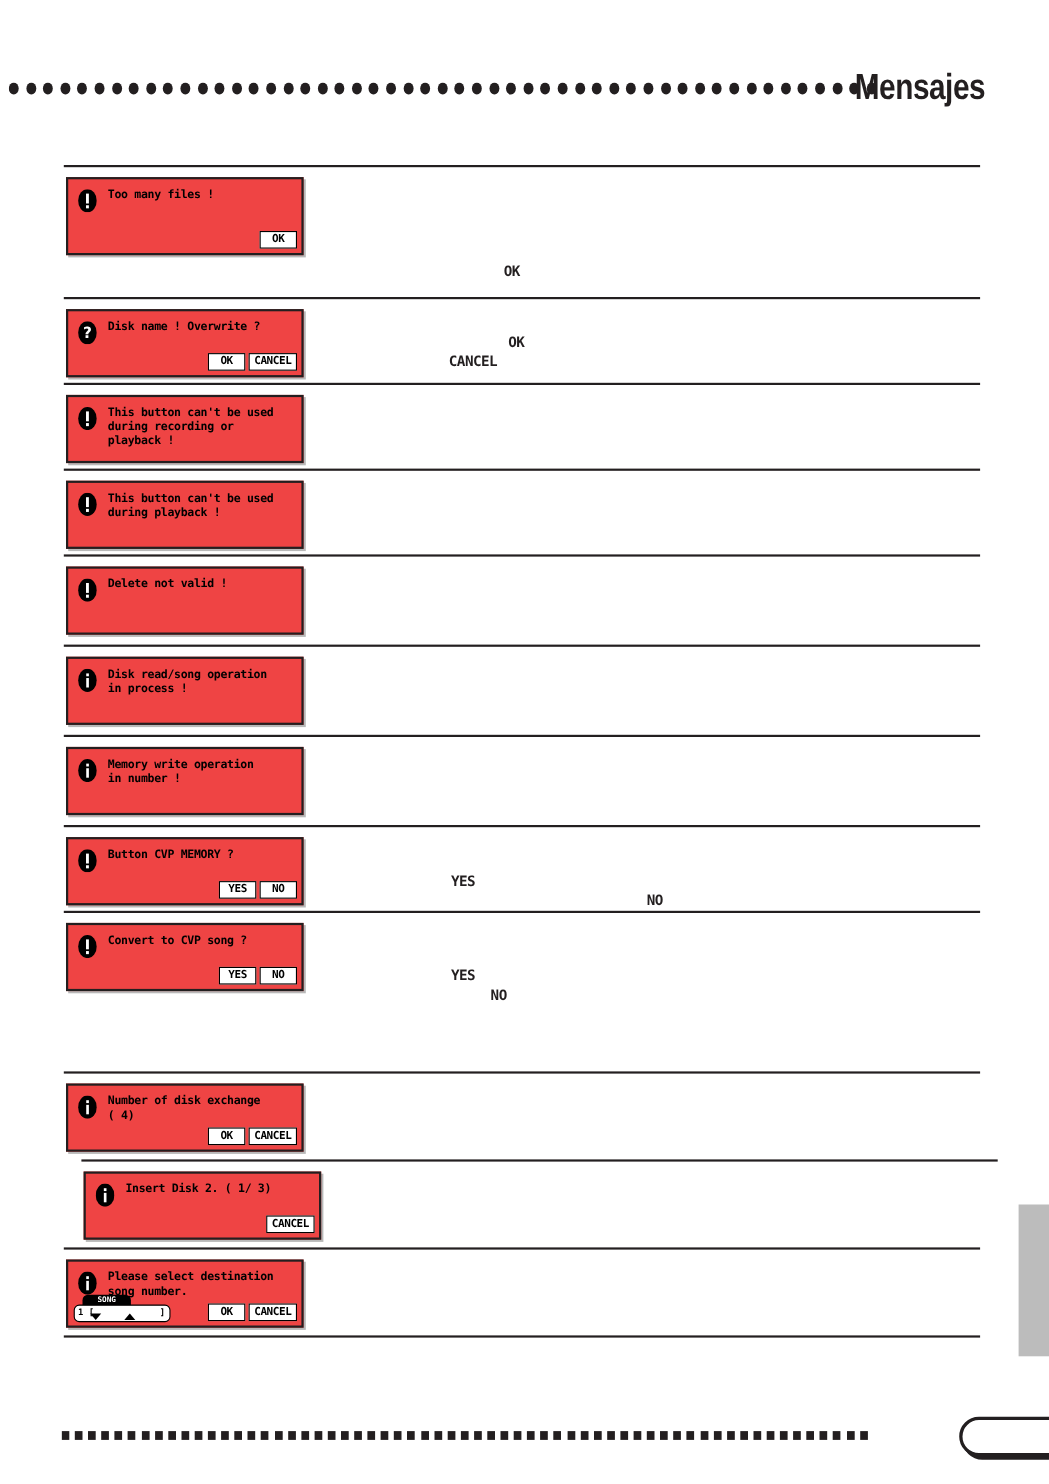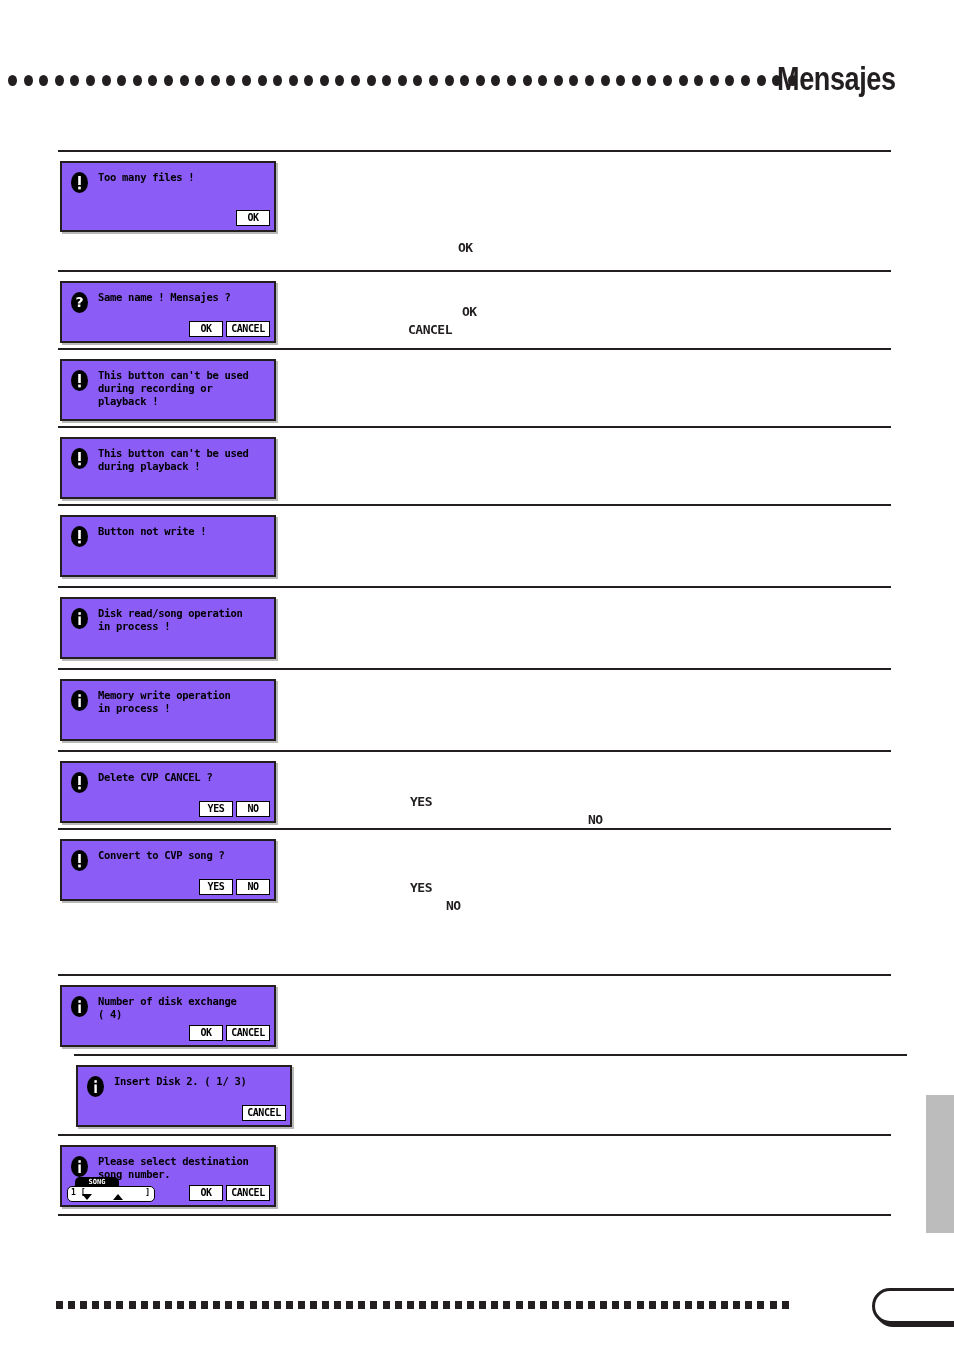--- a/index.html
+++ b/index.html
@@ -71,21 +71,21 @@
     box-sizing: border-box;
   }
 
   
   .lcd {
     position: absolute;
     left: 2px;
     top: 9px;
     width: 216px;
     border: 2px solid #231f20;
-    background: #8b5cf6;
+    background: #ef4444;
     box-sizing: border-box;
     box-shadow: 2px 2px 0 0 #b9b9b9;
   }
   .lcd.h-tall { height: 71px; }
   .lcd.h-mid  { height: 62px; }
 
   .lcd-body {
     position: relative;
     height: 100%;
   }
@@ -297,21 +297,21 @@
     </div>
     <div class="msg-row" style="position: absolute; left: 0px; top: 120px; width: 833px; height: 78px;">
       <div class="lcd h-mid">
         <div class="lcd-body">
           <div class="lcd-icon">
             <svg width="17" height="21" viewBox="0 0 17 21">
               <ellipse cx="8.5" cy="10.5" rx="8.5" ry="10.5" fill="#000"></ellipse>
               <text x="8.5" y="15.4" font-family="DejaVu Sans, sans-serif" font-size="14" font-weight="bold" fill="#fff" text-anchor="middle">?</text>
             </svg>
           </div>
-          <div class="lcd-text">Same name ! Mensajes ?</div>
+          <div class="lcd-text">Disk name ! Overwrite ?</div>
           <div class="lcd-btns">
             <div class="lcd-btn">OK</div>
             <div class="lcd-btn wide">CANCEL</div>
           </div>
         </div>
       </div>
       <div class="note" style="left: 404px; top: 32px;">OK</div>
       <div class="note" style="left: 350px; top: 50px;">CANCEL</div>
     </div>
     <div class="msg-row" style="position: absolute; left: 0px; top: 198px; width: 833px; height: 78px;">
@@ -348,21 +348,21 @@
     <div class="msg-row" style="position: absolute; left: 0px; top: 354px; width: 833px; height: 82px;">
       <div class="lcd h-mid">
         <div class="lcd-body">
           <div class="lcd-icon">
             <svg width="17" height="21" viewBox="0 0 17 21">
               <ellipse cx="8.5" cy="10.5" rx="8.5" ry="10.5" fill="#000"></ellipse>
               <rect x="7.2" y="4" width="2.6" height="9" fill="#fff"></rect>
               <rect x="7.2" y="14.6" width="2.6" height="2.8" fill="#fff"></rect>
             </svg>
           </div>
-          <div class="lcd-text">Button not write !</div>
+          <div class="lcd-text">Delete not valid !</div>
         </div>
       </div>
     </div>
     <div class="msg-row" style="position: absolute; left: 0px; top: 436px; width: 833px; height: 82px;">
       <div class="lcd h-mid">
         <div class="lcd-body">
           <div class="lcd-icon">
             <svg width="17" height="21" viewBox="0 0 17 21">
               <ellipse cx="8.5" cy="10.5" rx="8.5" ry="10.5" fill="#000"></ellipse>
               <rect x="7.4" y="8.4" width="2.4" height="8.6" fill="#fff"></rect>
@@ -378,35 +378,35 @@
       <div class="lcd h-mid">
         <div class="lcd-body">
           <div class="lcd-icon">
             <svg width="17" height="21" viewBox="0 0 17 21">
               <ellipse cx="8.5" cy="10.5" rx="8.5" ry="10.5" fill="#000"></ellipse>
               <rect x="7.4" y="8.4" width="2.4" height="8.6" fill="#fff"></rect>
               <rect x="7.4" y="4.2" width="2.4" height="2.6" fill="#fff"></rect>
             </svg>
           </div>
           <div class="lcd-text">Memory write operation
-in process !</div>
+in number !</div>
         </div>
       </div>
     </div>
     <div class="msg-row" style="position: absolute; left: 0px; top: 600px; width: 833px; height: 78px;">
       <div class="lcd h-mid">
         <div class="lcd-body">
           <div class="lcd-icon">
             <svg width="17" height="21" viewBox="0 0 17 21">
               <ellipse cx="8.5" cy="10.5" rx="8.5" ry="10.5" fill="#000"></ellipse>
               <rect x="7.2" y="4" width="2.6" height="9" fill="#fff"></rect>
               <rect x="7.2" y="14.6" width="2.6" height="2.8" fill="#fff"></rect>
             </svg>
           </div>
-          <div class="lcd-text">Delete CVP CANCEL ?</div>
+          <div class="lcd-text">Button CVP MEMORY ?</div>
           <div class="lcd-btns">
             <div class="lcd-btn">YES</div>
             <div class="lcd-btn">NO</div>
           </div>
         </div>
       </div>
       <div class="note" style="left: 352px; top: 42px;">YES</div>
       <div class="note" style="left: 530px; top: 60px;">NO</div>
     </div>
     <div class="msg-row" style="position: absolute; left: 0px; top: 678px; width: 833px; height: 106px;">

